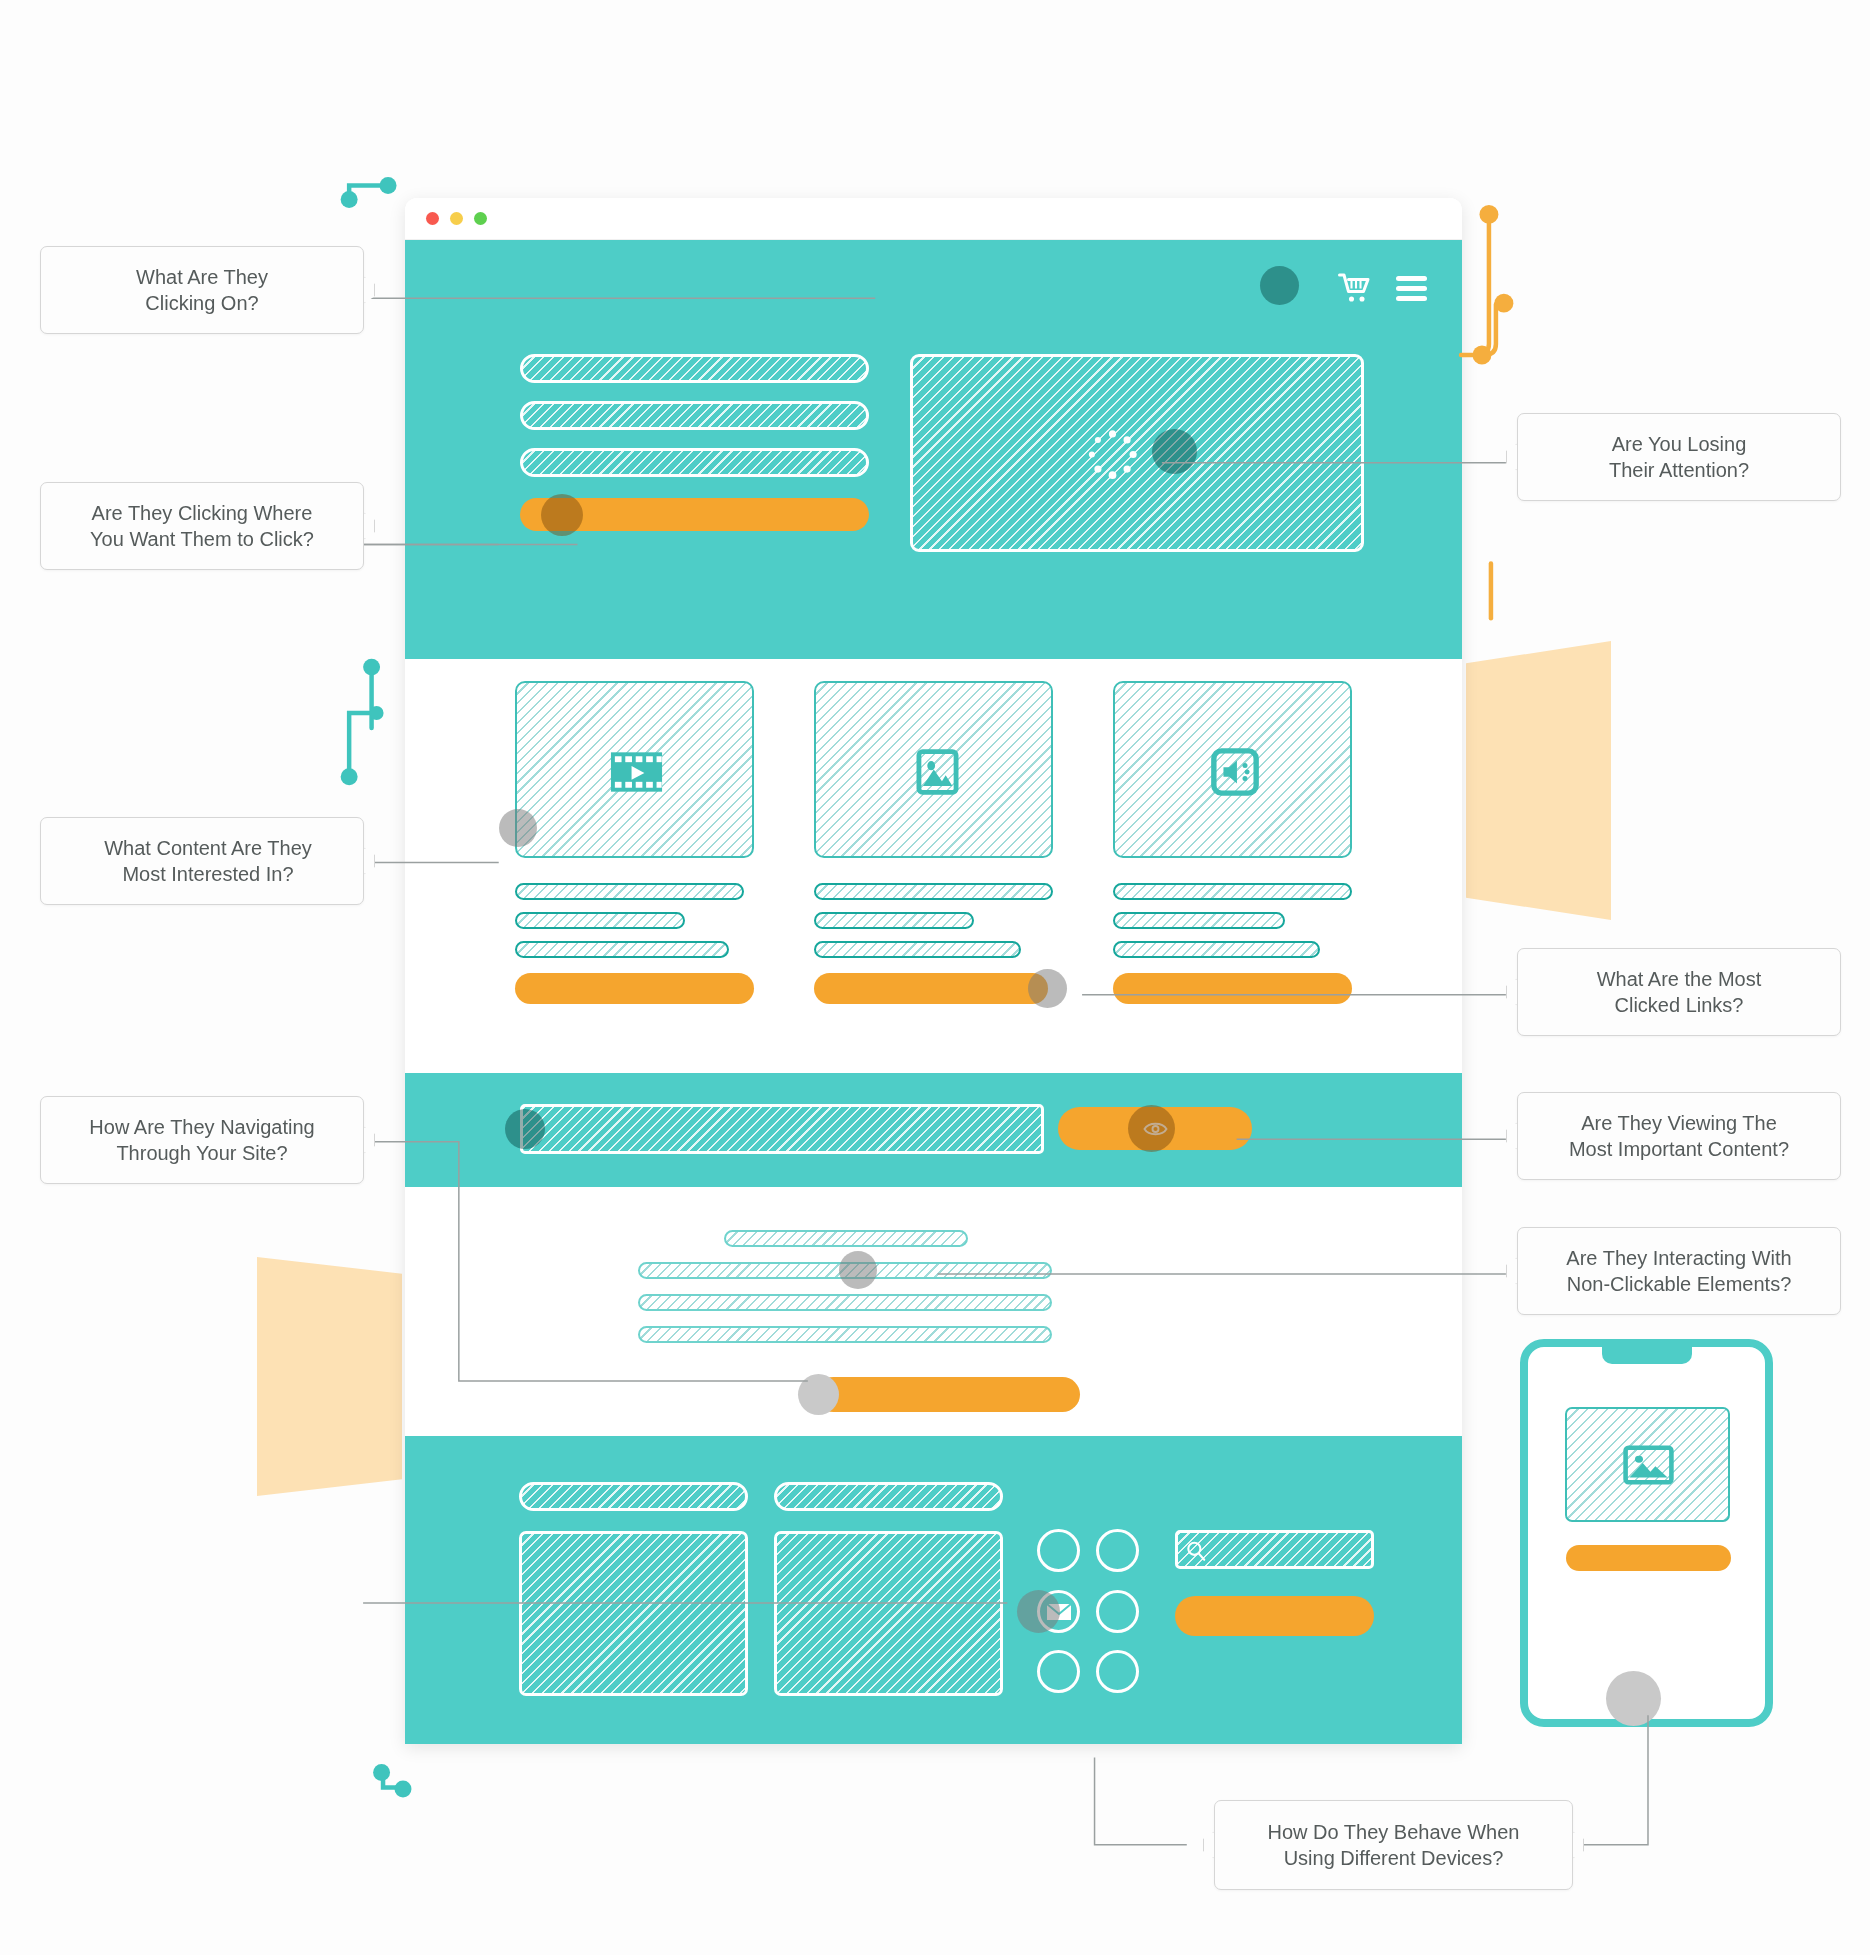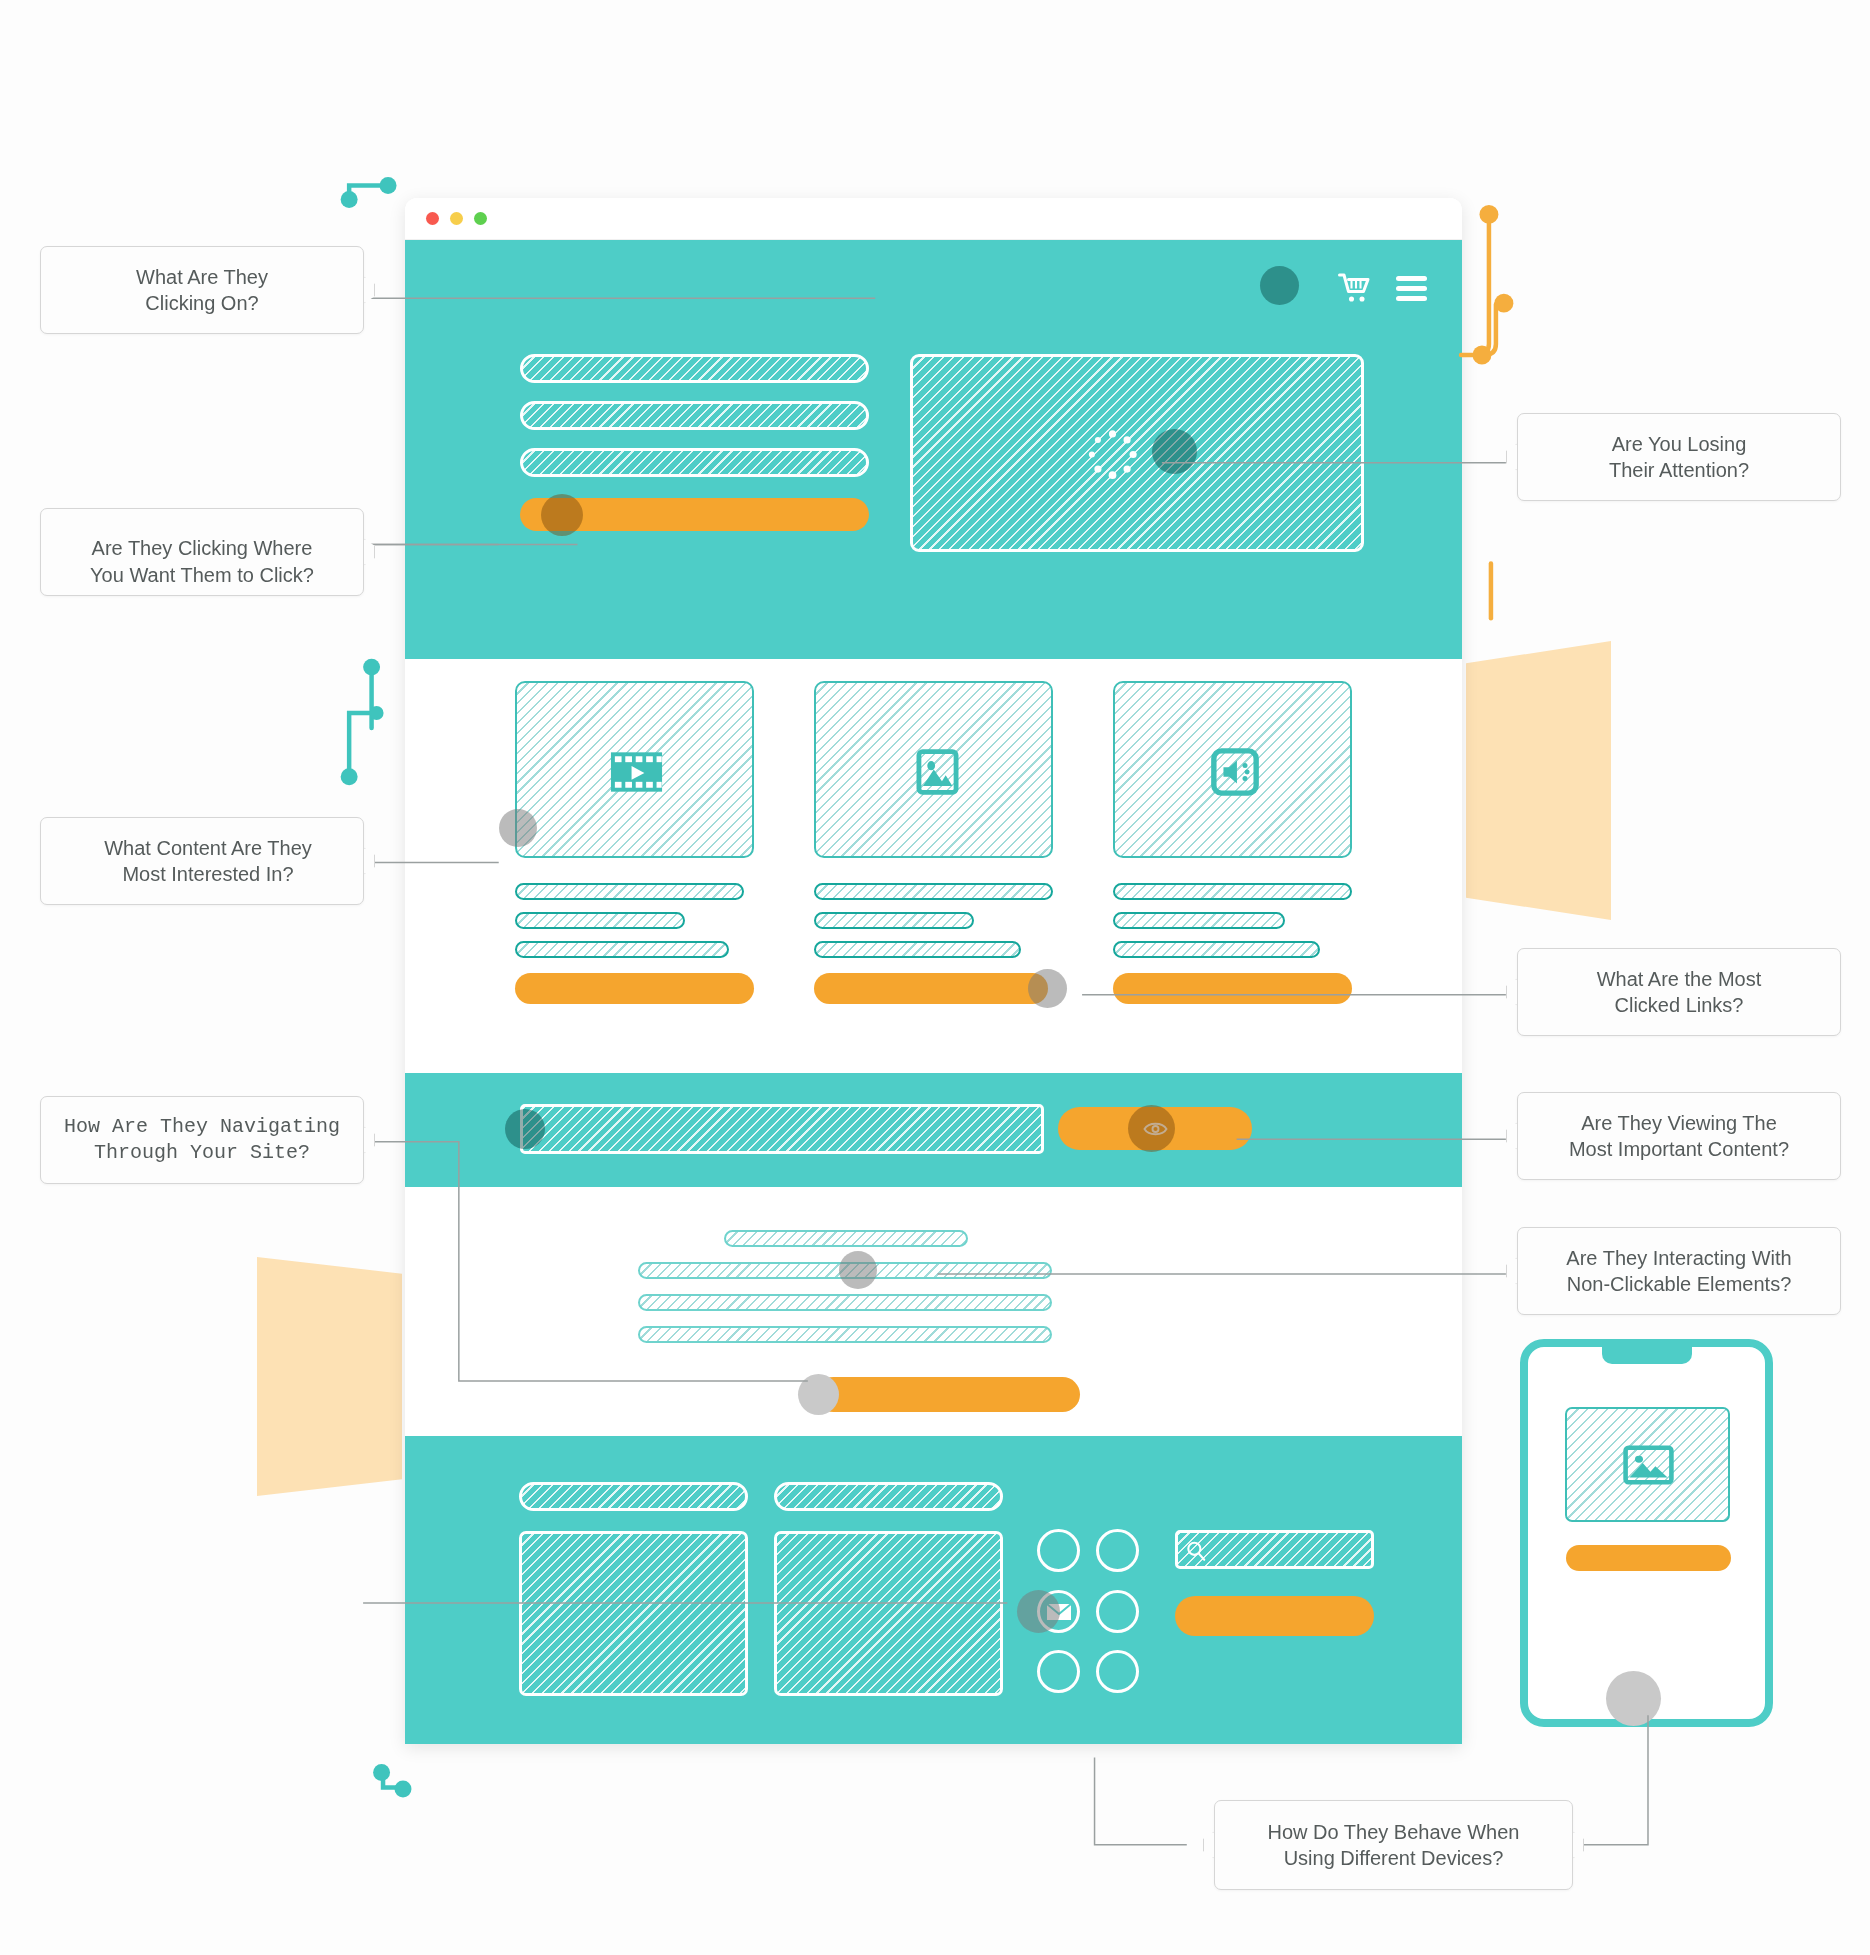--- a/index.html
+++ b/index.html
@@ -377,34 +377,34 @@
       <circle cx="2972" cy="712" r="19"></circle>
     </g>
   </svg>
 
   <div class="label" style="left:40px;top:246px;width:324px;height:88px;">
     <span style="white-space:pre-line;">What Are They
 Clicking On?</span>
     <i class="notch-r"></i>
   </div>
 
-  <div class="label" style="left:40px;top:508px;width:324px;height:88px;align-items:flex-end;">
+  <div class="label" style="left:40px;top:482px;width:324px;height:88px;">
     <span style="white-space:pre-line;">Are They Clicking Where
 You Want Them to Click?</span>
     <i class="notch-r"></i>
   </div>
 
   <div class="label" style="left:40px;top:817px;width:324px;height:88px;padding-left:23px;">
     <span style="white-space:pre-line;">What Content Are They
 Most Interested In?</span>
     <i class="notch-r"></i>
   </div>
 
   <div class="label" style="left:40px;top:1096px;width:324px;height:88px;">
-    <span style="white-space:pre-line;font-family:Liberation Mono, monospace;">How Are They Navigating
+    <span style="white-space:pre-line;">How Are They Navigating
 Through Your Site?</span>
     <i class="notch-r"></i>
   </div>
 
 
   <div class="label" style="left:1517px;top:413px;width:324px;height:88px;">
     <span style="white-space:pre-line;">Are You Losing
 Their Attention?</span>
     <i class="notch-l"></i>
   </div>

